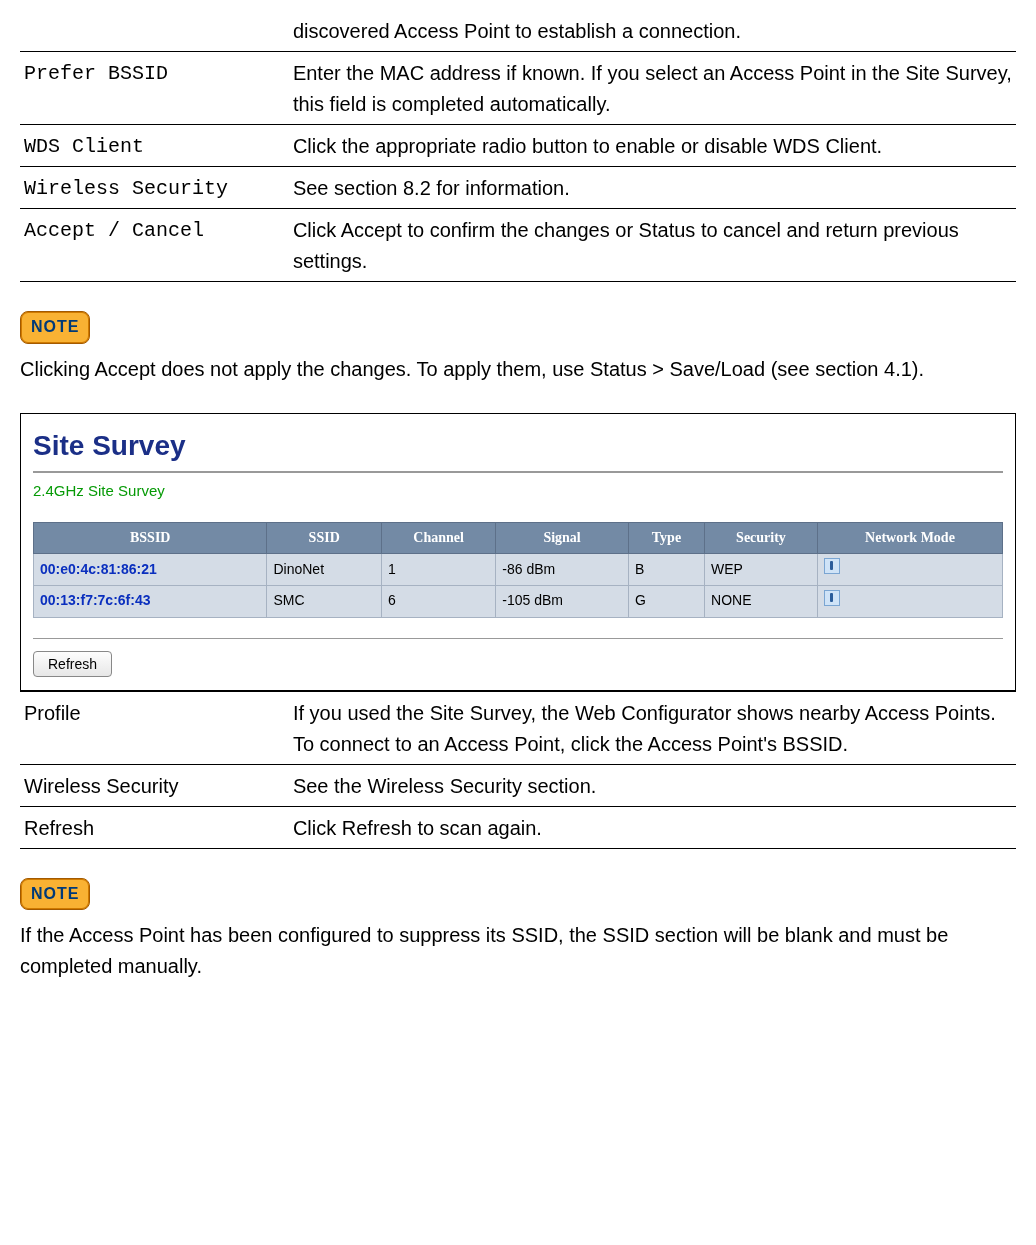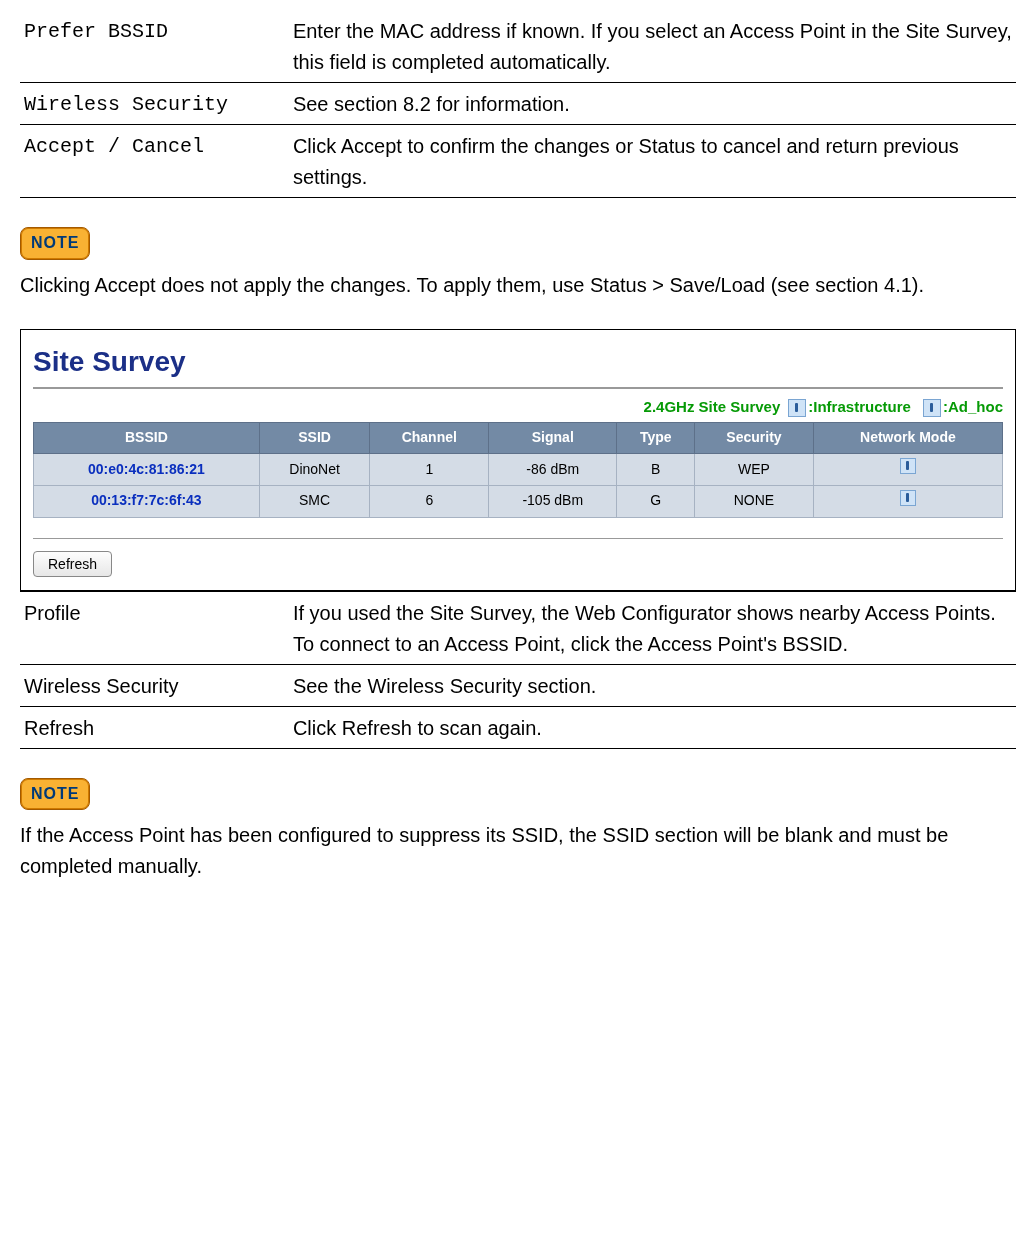--- a/index.html
+++ b/index.html
@@ -58,26 +58,26 @@
   }
   .panel-title {
     color: #1b2f87;
     font-size: 28px;
     font-weight: bold;
     margin: 0 0 4px 0;
   }
   .panel-hr { border: none; border-top: 2px solid #999; margin: 2px 0 6px 0; }
   .panel-sub {
     display: flex;
-    justify-content: flex-end;
+    justify-content: space-between;
     align-items: center;
     font-size: 15px;
-    font-weight: bold;
+    font-weight: normal;
     color: #069a06;
-    margin-bottom: 4px;
+    margin-bottom: 20px;
   }
   .legend { color: #069a06; font-size: 15px; white-space: nowrap; }
   .legend-ic {
     display:inline-block;
     width:16px;height:16px;
     background:#cfe3f7;
     border:1px solid #7aa5d2;
     vertical-align:middle;
     margin:0 2px 0 8px;
     position:relative;
@@ -93,25 +93,25 @@
     border-collapse: collapse;
     font-size: 14px;
   }
   .survey-table th {
     background:#738aa5;
     color:#fff;
     font-weight:bold;
     text-align:center;
     padding:4px 6px;
     border:1px solid #5d7089;
+    font-family:Liberation Serif, serif;
   }
   .survey-table td {
     background:#d4dce6;
     border:1px solid #a6b2c2;
-    text-align:center;
     padding:4px 6px;
     color:#000;
   }
   .survey-table td.bssid a { color:#0a2fbe; text-decoration:none; font-weight:bold; }
   .mode-ic {
     display:inline-block;width:14px;height:14px;
     background:#cfe3f7;border:1px solid #7aa5d2;position:relative;
   }
   .mode-ic::after{content:"";position:absolute;left:5px;top:2px;width:3px;height:9px;background:#2a5c9a;border-radius:1px;}
 
@@ -140,23 +140,31 @@
     margin-top: 44px;
   }
   .def-table2 tr.last-row td { border-bottom: 1.5px solid #000; }
   .def-table2 td.key { width: 27%; white-space: nowrap; }
 </style>
 </head>
 <body>
 
 <table class="def-table">
   <tbody>
+      <tr>
+    <td class="key"></td>
+    <td class="desc">discovered Access Point to establish a connection.</td>
+  </tr>
   <tr>
     <td class="key">Prefer BSSID</td>
     <td class="desc">Enter the MAC address if known. If you select an Access Point in the Site Survey, this field is completed automatically.</td>
+  </tr>
+  <tr>
+    <td class="key">WDS Client</td>
+    <td class="desc">Click the appropriate radio button to enable or disable WDS Client.</td>
   </tr>
   <tr>
     <td class="key">Wireless Security</td>
     <td class="desc">See section 8.2 for information.</td>
   </tr>
   <tr class="last-row">
     <td class="key">Accept / Cancel</td>
     <td class="desc">Click Accept to confirm the changes or Status to cancel and return previous settings.</td>
   </tr>
 </tbody>
@@ -165,24 +173,20 @@
 <div class="note-wrap">
   <span class="note-badge">NOTE</span>
 </div>
 <p class="note-text">Clicking Accept does not apply the changes. To apply them, use Status &gt; Save/Load (see section 4.1).</p>
 
 <div class="panel">
   <div class="panel-title">Site Survey</div>
   <hr class="panel-hr">
   <div class="panel-sub">
     <span>2.4GHz Site Survey</span>
-    <span class="legend">
-      <span class="legend-ic"></span><span>:Infrastructure</span>
-      <span class="legend-ic"></span><span>:Ad_hoc</span>
-    </span>
   </div>
 
   <table class="survey-table">
     <thead>
       <tr>
         <th>BSSID</th>
         <th>SSID</th>
         <th>Channel</th>
         <th>Signal</th>
         <th>Type</th>

